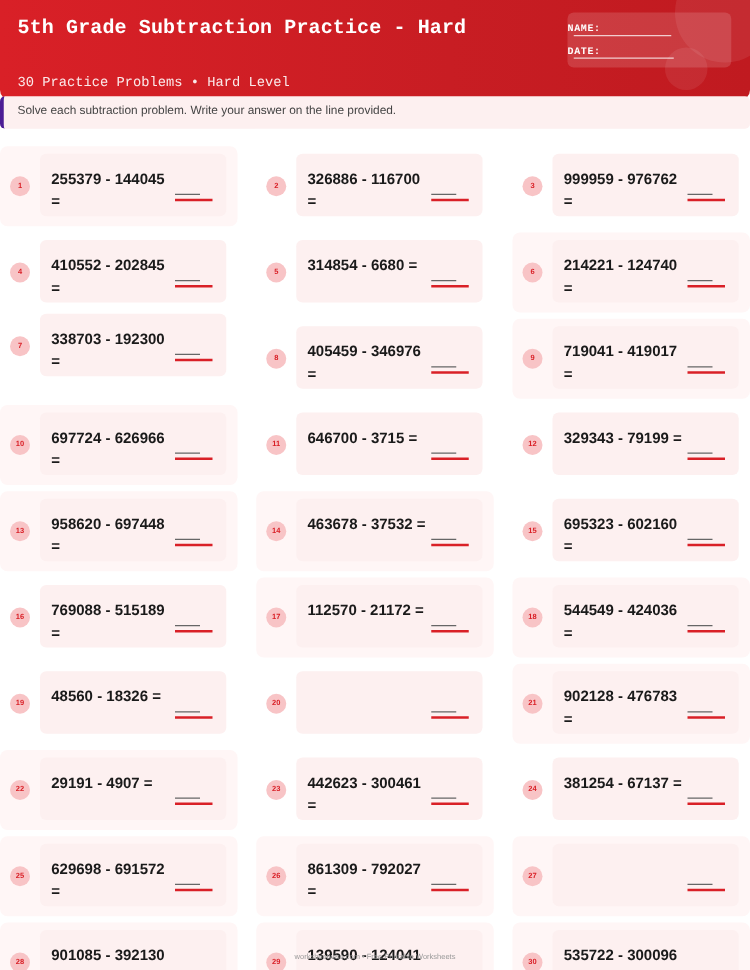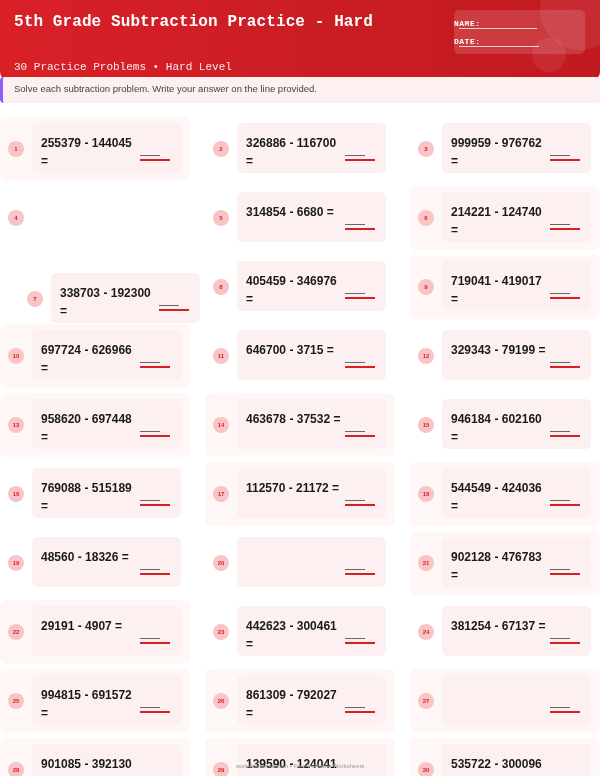--- a/index.html
+++ b/index.html
@@ -17,21 +17,21 @@
   .subtitle { position: absolute; left: 14px; top: 38px; font-size: 11px; color: rgba(255,255,255,0.9); margin-top: 23px; }
   .namebox {
     position: absolute; left: 454px; top: 10px; width: 131px; height: 44px;
     background: rgba(255,255,255,0.14); border-radius: 5px;
   }
   .nb-row { position: absolute; left: 0; display: flex; align-items: flex-start; font-size: 8px; font-weight: 700; letter-spacing: 0.5px; flex-direction: column; }
   .nb-row .line { display: inline-block; height: 1px; background: rgba(255,255,255,0.75); margin-left: 5px; margin-bottom: 1px; }
 
   .instructions {
     position: absolute; left: 0; top: 77px; width: 600px; height: 26px;
-    background: #fdf0f0; border-left: 3px solid #8b5cf6; border-radius: 4px;
+    background: #fdf0f0; border-left: 3px solid #4c1d95; border-radius: 4px;
     font-size: 9.5px; color: #444; padding: 6px 0 0 11px;
   }
 
   .grid { position: absolute; left: 0; top: 117px; width: 600px; }
   .cell { position: absolute; width: 190px; height: 64px; border-radius: 6px; }
   .cell.shade { background: #fff6f6; }
   .card {
     position: absolute; left: 32px; top: 6px; width: 149px; height: 50px;
     background: #fdf0f0; border-radius: 5px;
   }
@@ -94,38 +94,43 @@
     <div class="cell" style="left: 410px; top: 0px;">
       <div class="badge">3</div>
       <div class="card">
         <div class="problem">999959 - 976762 =</div>
         <div class="ans-short"></div>
         <div class="ans-long"></div>
       </div>
     </div>
     <div class="cell" style="left: 0px; top: 69px;">
       <div class="badge">4</div>
+      <div class="card">
+        <div class="problem">410552 - 202845 =</div>
+        <div class="ans-short"></div>
+        <div class="ans-long"></div>
+      </div>
     </div>
     <div class="cell" style="left: 205px; top: 69px;">
       <div class="badge">5</div>
       <div class="card">
         <div class="problem">314854 - 6680 =</div>
         <div class="ans-short"></div>
         <div class="ans-long"></div>
       </div>
     </div>
     <div class="cell shade" style="left: 410px; top: 69px;">
       <div class="badge">6</div>
       <div class="card">
         <div class="problem">214221 - 124740 =</div>
         <div class="ans-short"></div>
         <div class="ans-long"></div>
       </div>
     </div>
-    <div class="cell" style="left: 0px; top: 150px; margin-left: 19px;">
+    <div class="cell" style="left: 0px; top: 128px;">
       <div class="badge">7</div>
       <div class="card">
         <div class="problem">338703 - 192300 =</div>
         <div class="ans-short"></div>
         <div class="ans-long"></div>
       </div>
     </div>
     <div class="cell" style="left: 205px; top: 138px;">
       <div class="badge">8</div>
       <div class="card">
@@ -178,21 +183,21 @@
       <div class="badge">14</div>
       <div class="card">
         <div class="problem">463678 - 37532 =</div>
         <div class="ans-short"></div>
         <div class="ans-long"></div>
       </div>
     </div>
     <div class="cell" style="left: 410px; top: 276px;">
       <div class="badge">15</div>
       <div class="card">
-        <div class="problem">946184 - 602160 =</div>
+        <div class="problem">695323 - 602160 =</div>
         <div class="ans-short"></div>
         <div class="ans-long"></div>
       </div>
     </div>
     <div class="cell" style="left: 0px; top: 345px;">
       <div class="badge">16</div>
       <div class="card">
         <div class="problem">769088 - 515189 =</div>
         <div class="ans-short"></div>
         <div class="ans-long"></div>
@@ -257,21 +262,21 @@
       <div class="badge">24</div>
       <div class="card">
         <div class="problem">381254 - 67137 =</div>
         <div class="ans-short"></div>
         <div class="ans-long"></div>
       </div>
     </div>
     <div class="cell shade" style="left: 0px; top: 552px;">
       <div class="badge">25</div>
       <div class="card">
-        <div class="problem">994815 - 691572 =</div>
+        <div class="problem">629698 - 691572 =</div>
         <div class="ans-short"></div>
         <div class="ans-long"></div>
       </div>
     </div>
     <div class="cell shade" style="left: 205px; top: 552px;">
       <div class="badge">26</div>
       <div class="card">
         <div class="problem">861309 - 792027 =</div>
         <div class="ans-short"></div>
         <div class="ans-long"></div>

